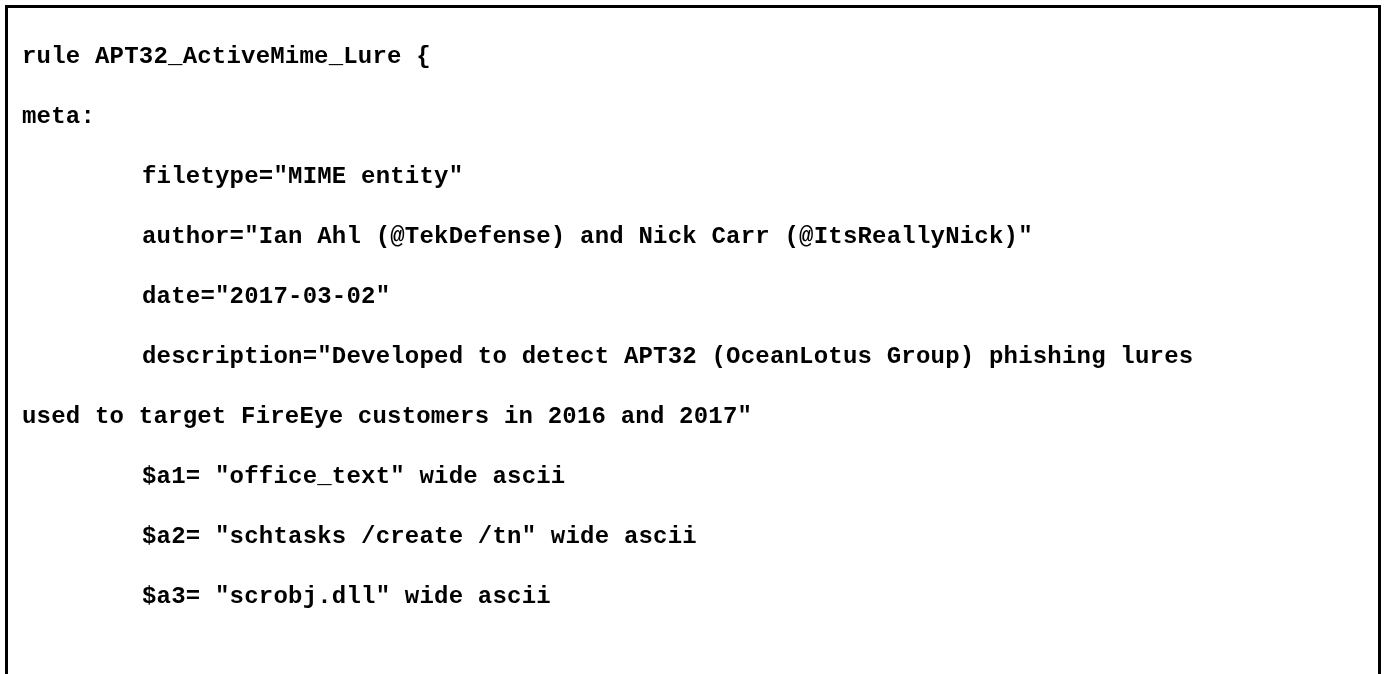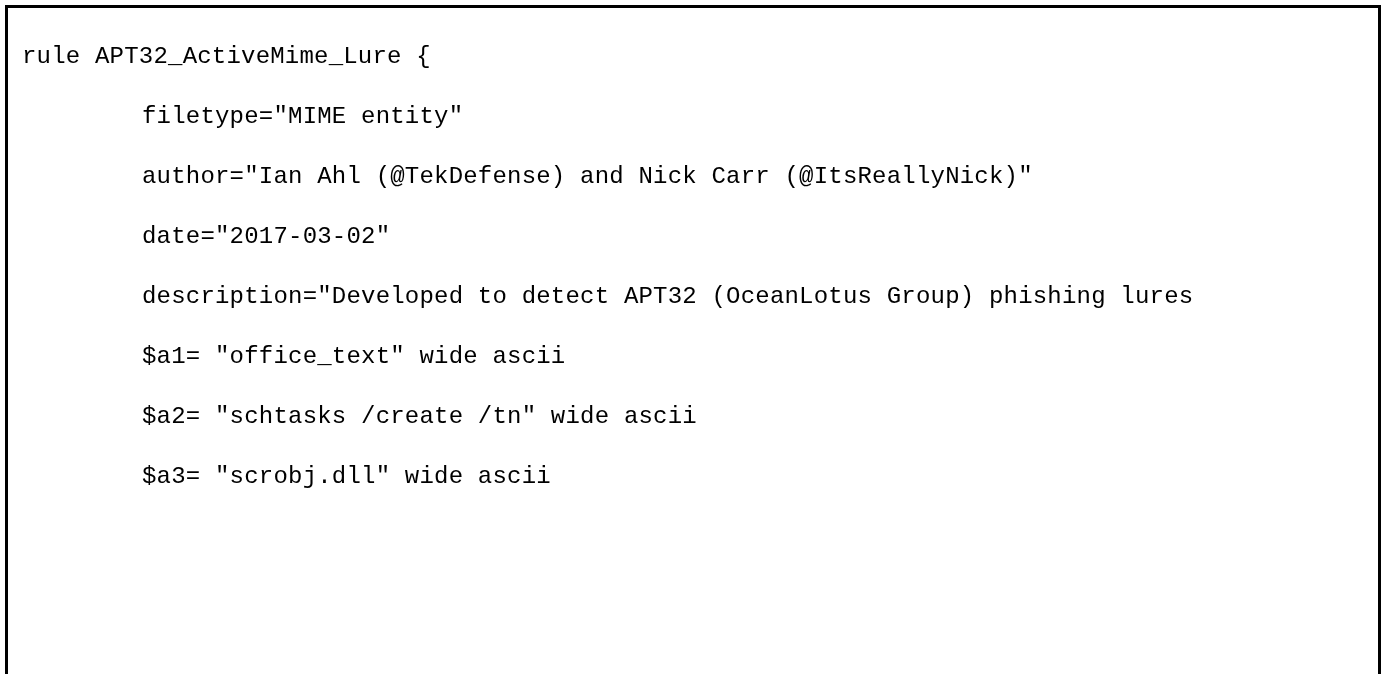--- a/index.html
+++ b/index.html
@@ -1,18 +1,19 @@
 <!DOCTYPE html>
 <html><head>
   <meta charset="utf-8">
   <style>
     * {
       margin: 0;
       padding: 0;
       box-sizing: border-box;
+      font-weight: bold;
     }
     body {
       background: #fff;
       padding: 5px;
       width: 1386px;
       height: 674px;
     }
     .code-container {
       border: 3px solid #000;
       padding: 4px 14px;
@@ -29,24 +30,26 @@
     }
     .indent1 {
       padding-left: 120px;
     }
   </style>
 </head>
 <body>
 
 <div class="code-container">
 <span class="line">rule APT32_ActiveMime_Lure {</span>
+<span class="line">meta:</span>
 <span class="line indent1">filetype="MIME entity"</span>
 <span class="line indent1">author="Ian Ahl (@TekDefense) and Nick Carr (@ItsReallyNick)"</span>
 <span class="line indent1">date="2017-03-02"</span>
 <span class="line indent1">description="Developed to detect APT32 (OceanLotus Group) phishing lures</span>
+<span class="line">used to target FireEye customers in 2016 and 2017"</span>
 <span class="line indent1">$a1= "office_text" wide ascii</span>
 <span class="line indent1">$a2= "schtasks /create /tn" wide ascii</span>
 <span class="line indent1">$a3= "scrobj.dll" wide ascii</span>
 
 
 
 
 
 
 

